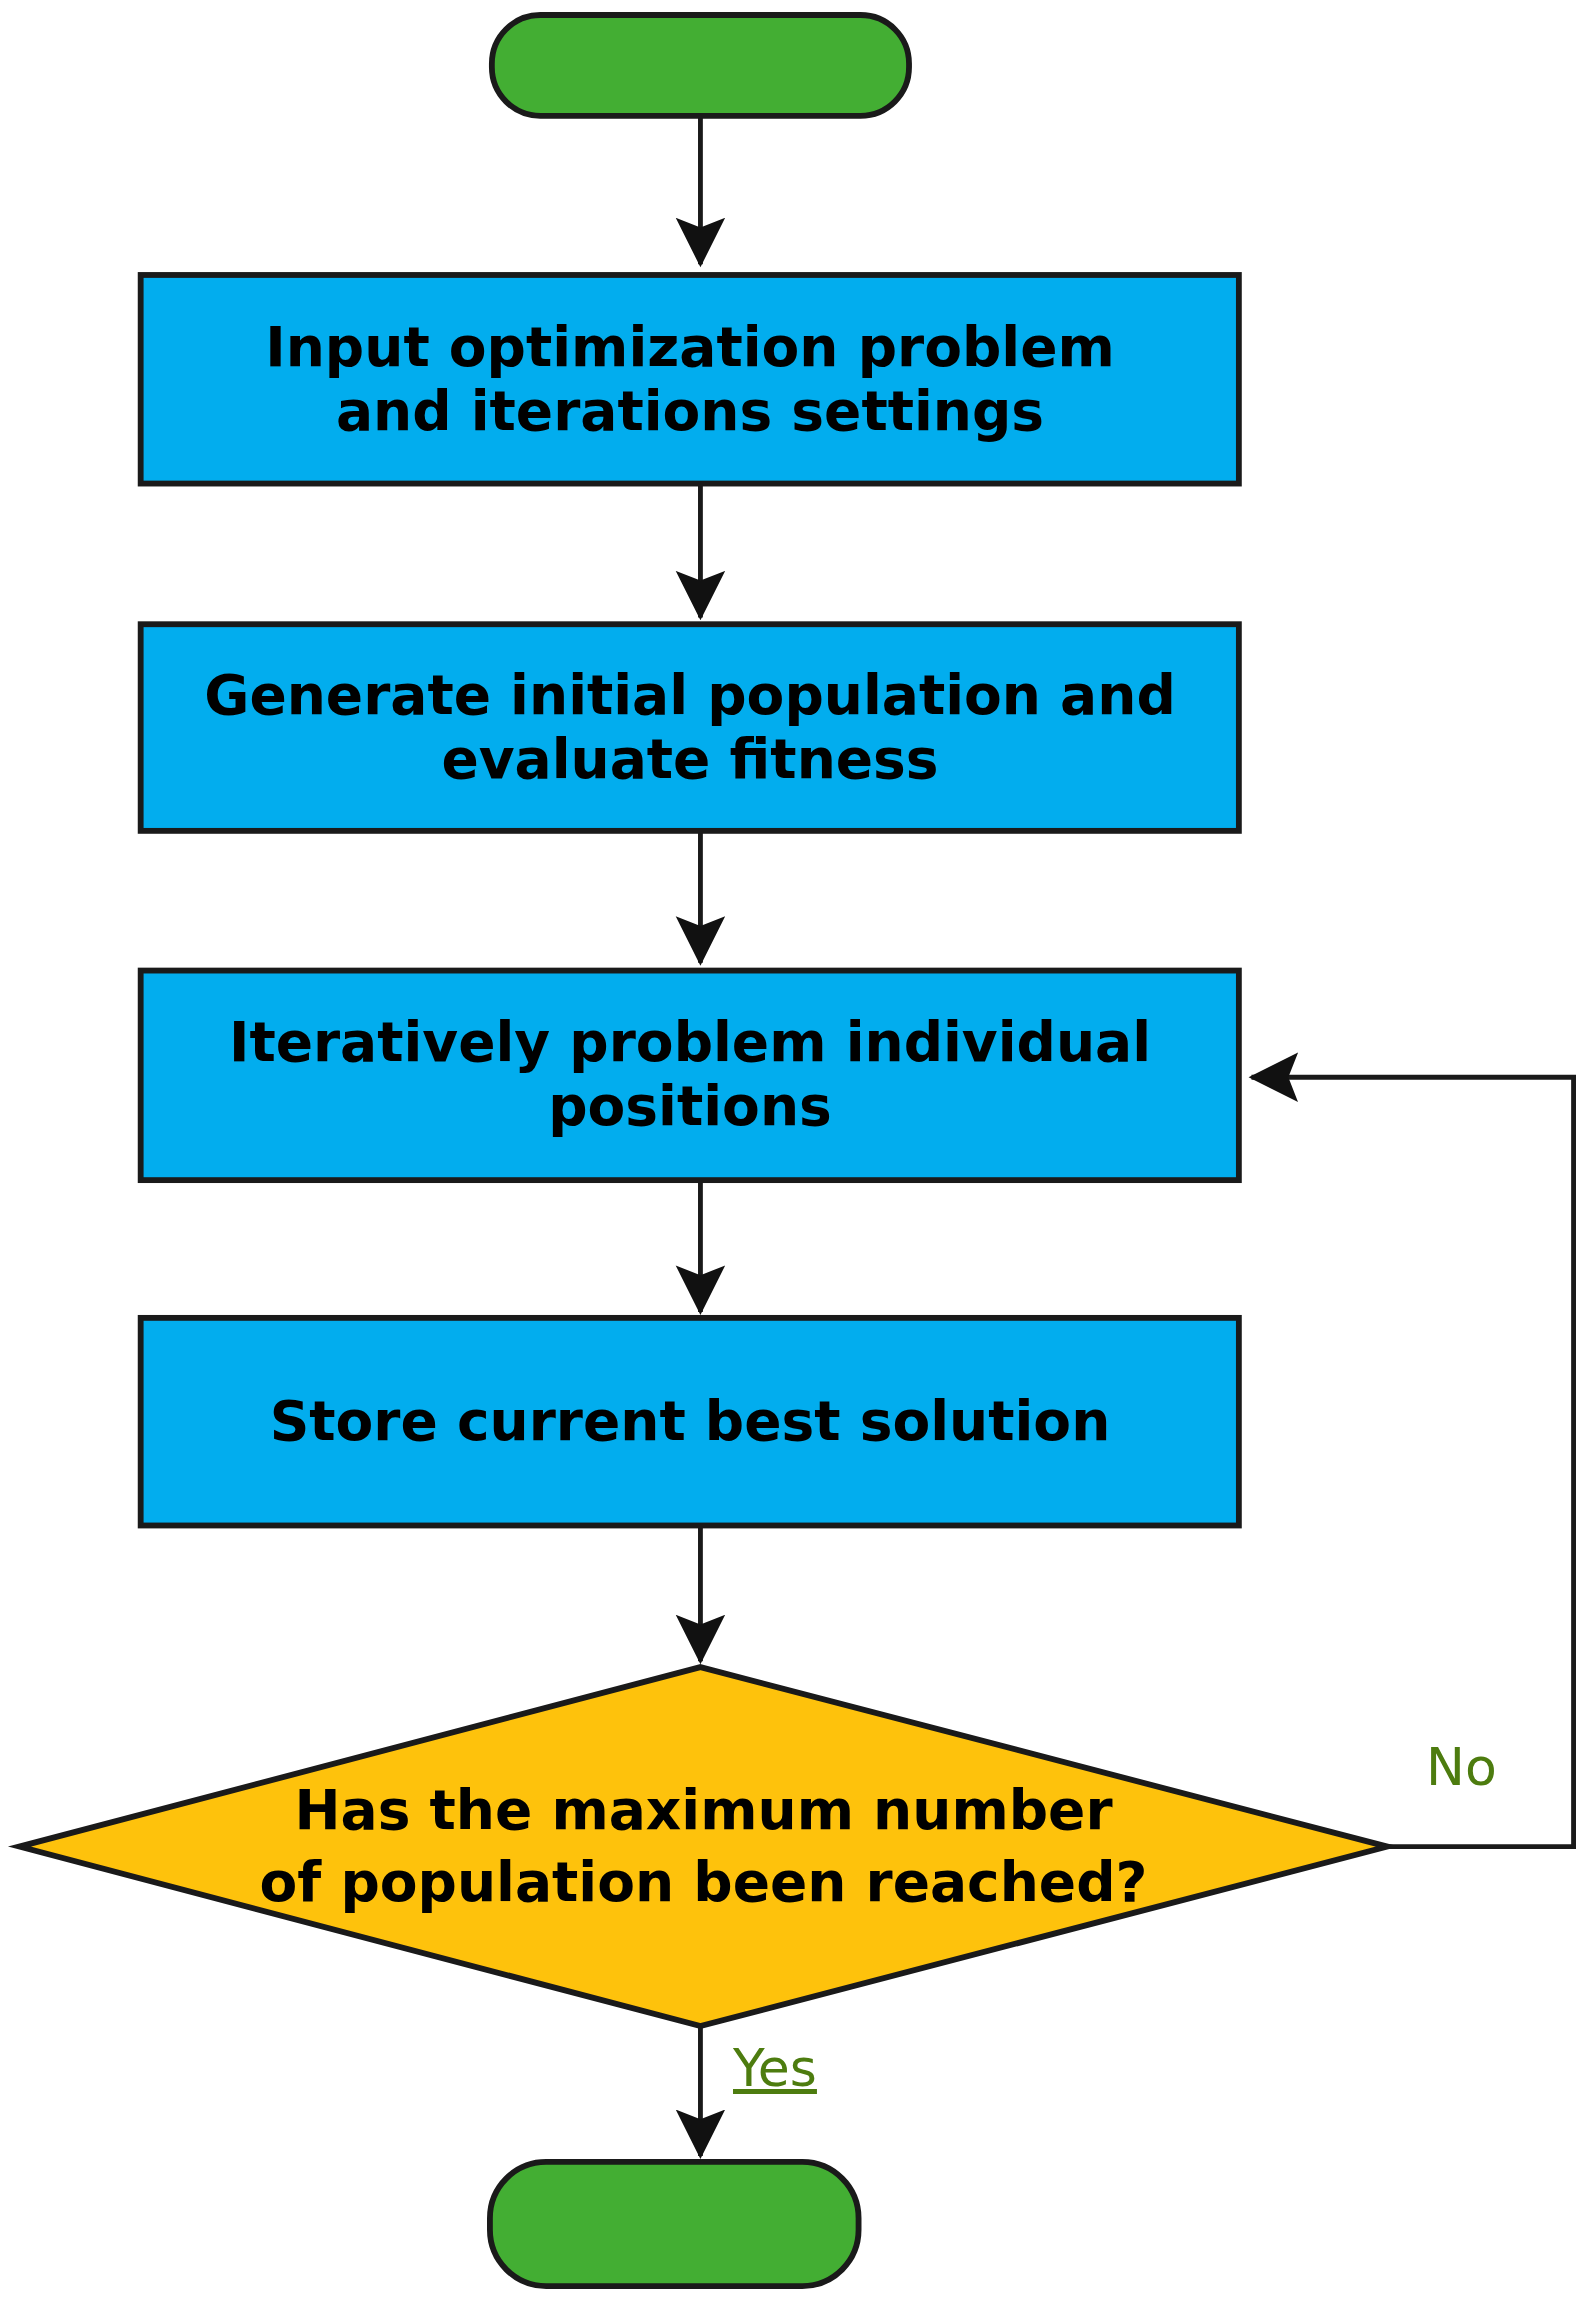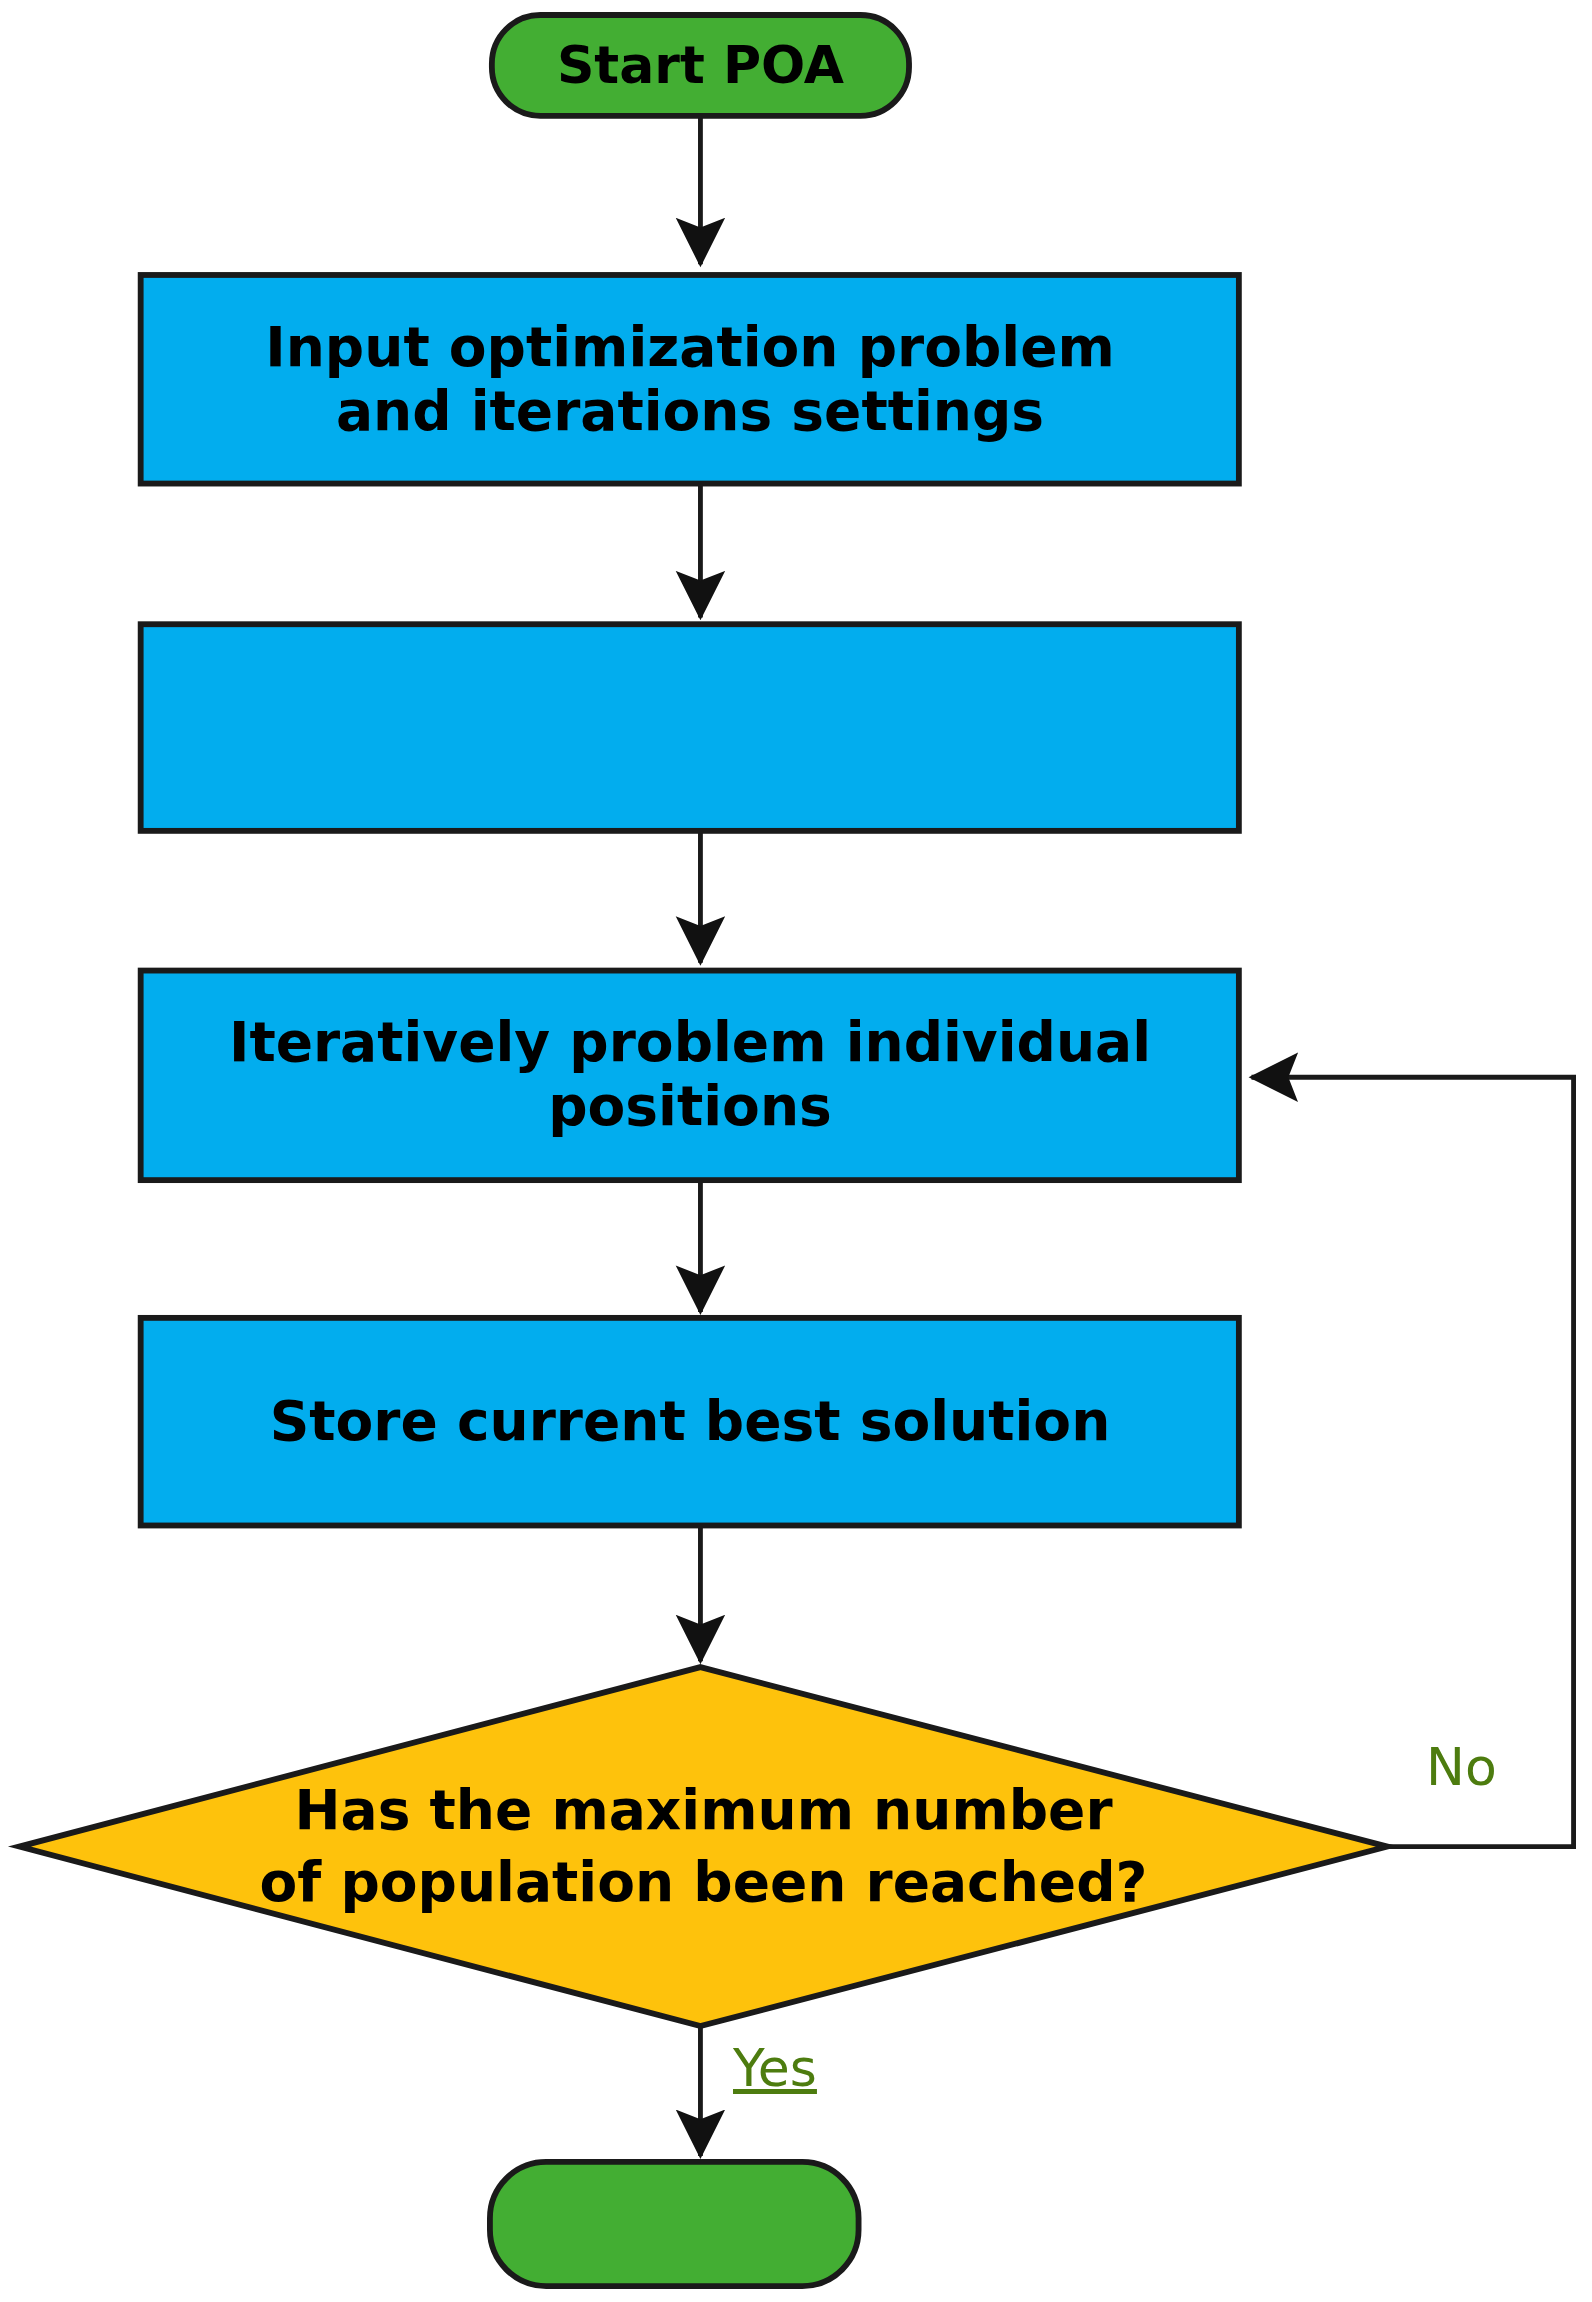--- a/index.html
+++ b/index.html
@@ -93,25 +93,26 @@
 
     <rect x="145" y="1000" width="1132" height="216" fill="#02ADEE" stroke="#1a1a1a" stroke-width="6"></rect>
 
     <rect x="145" y="1358" width="1132" height="214" fill="#02ADEE" stroke="#1a1a1a" stroke-width="6"></rect>
 
     <polygon points="722,1718 1430,1903 722,2088 20,1903" fill="#FEC20C" stroke="#1a1a1a" stroke-width="6"></polygon>
 
     <rect x="505" y="2228" width="380" height="128" rx="58" ry="58" fill="#43AE33" stroke="#1a1a1a" stroke-width="6"></rect>
   </svg>
 
-  <div class="node-label terminal-label" style="left:492px; top:14.6px; width:417px; height:101px;">Start POA</div>
 
   <div class="node-label process-label" style="left:141px; top:275px; width:1098px; height:209px;">Input optimization problem
 and iterations settings</div>
 
+  <div class="node-label process-label" style="left:141px; top:624px; width:1098px; height:207px;">Generate initial population and
+evaluate fitness</div>
 
   <div class="node-label process-label" style="left:141px; top:970px; width:1098px; height:210px;">Iteratively problem individual
 positions</div>
 
   <div class="node-label process-label" style="left:141px; top:1318px; width:1098px; height:208px;">Store current best solution</div>
 
   <div class="node-label decision-label" style="left:160px; top:1718px; width:1087px; height:257px;">Has the maximum number
 of population been reached?</div>
 
 

